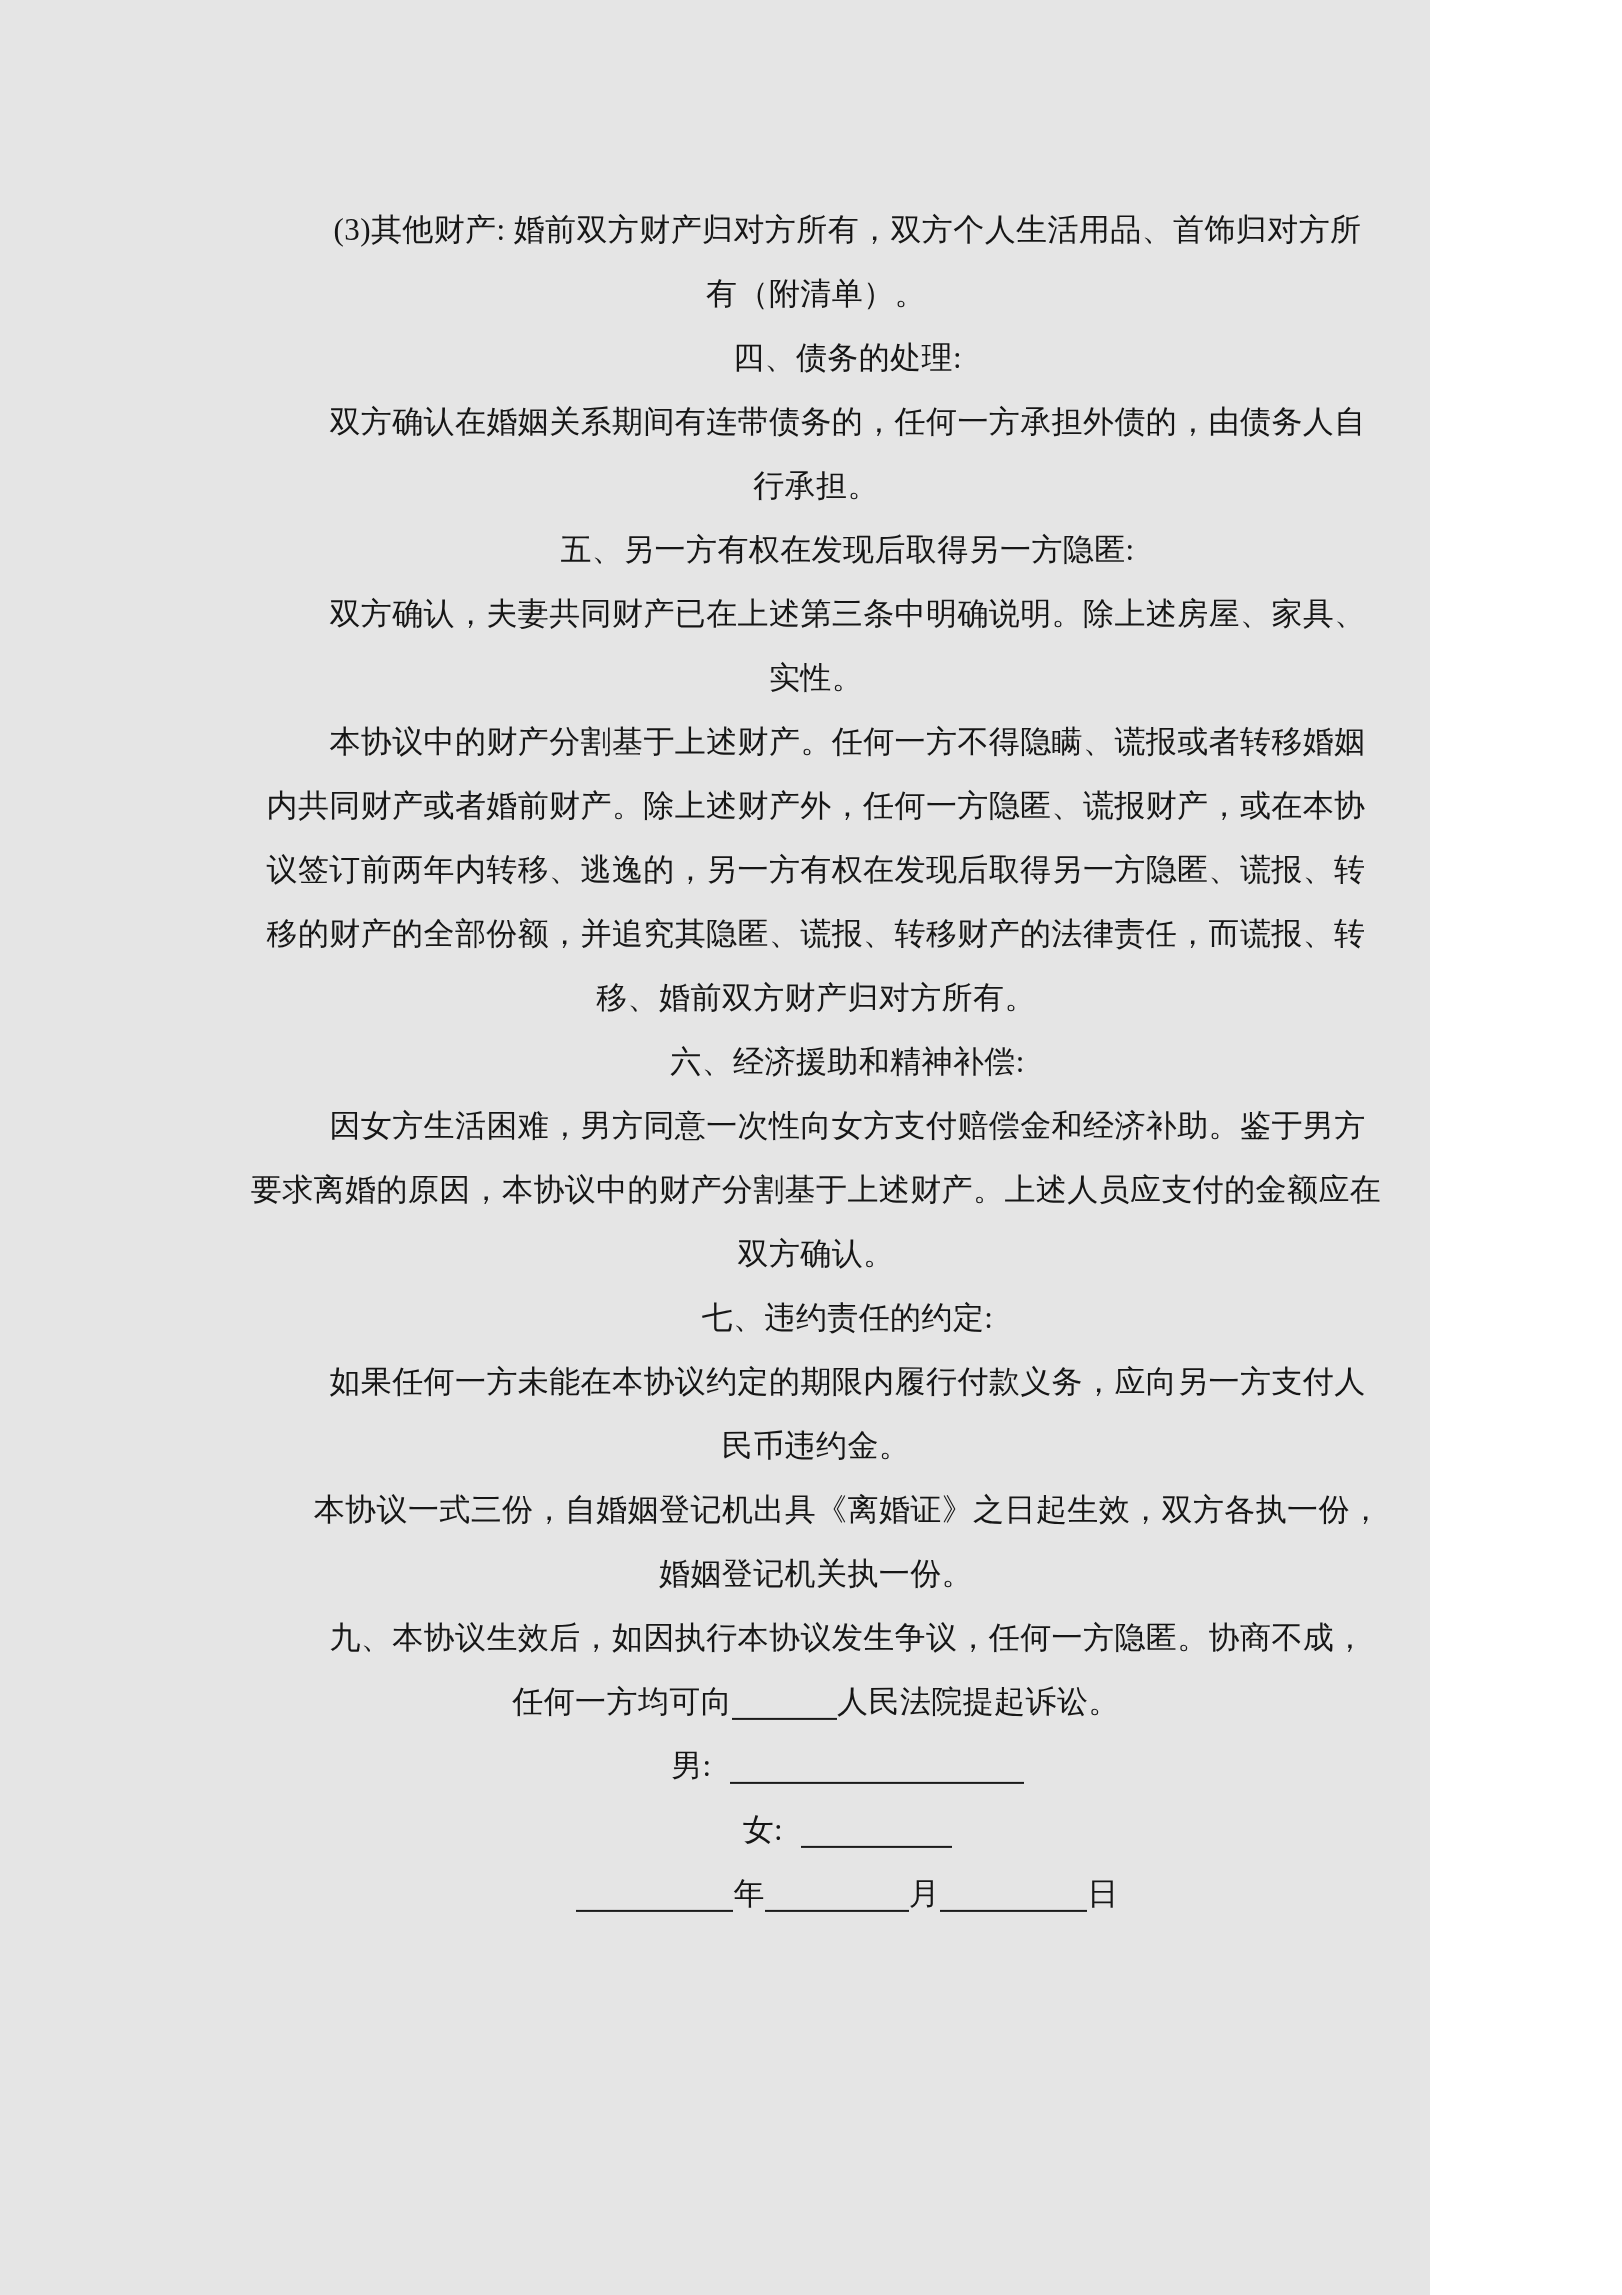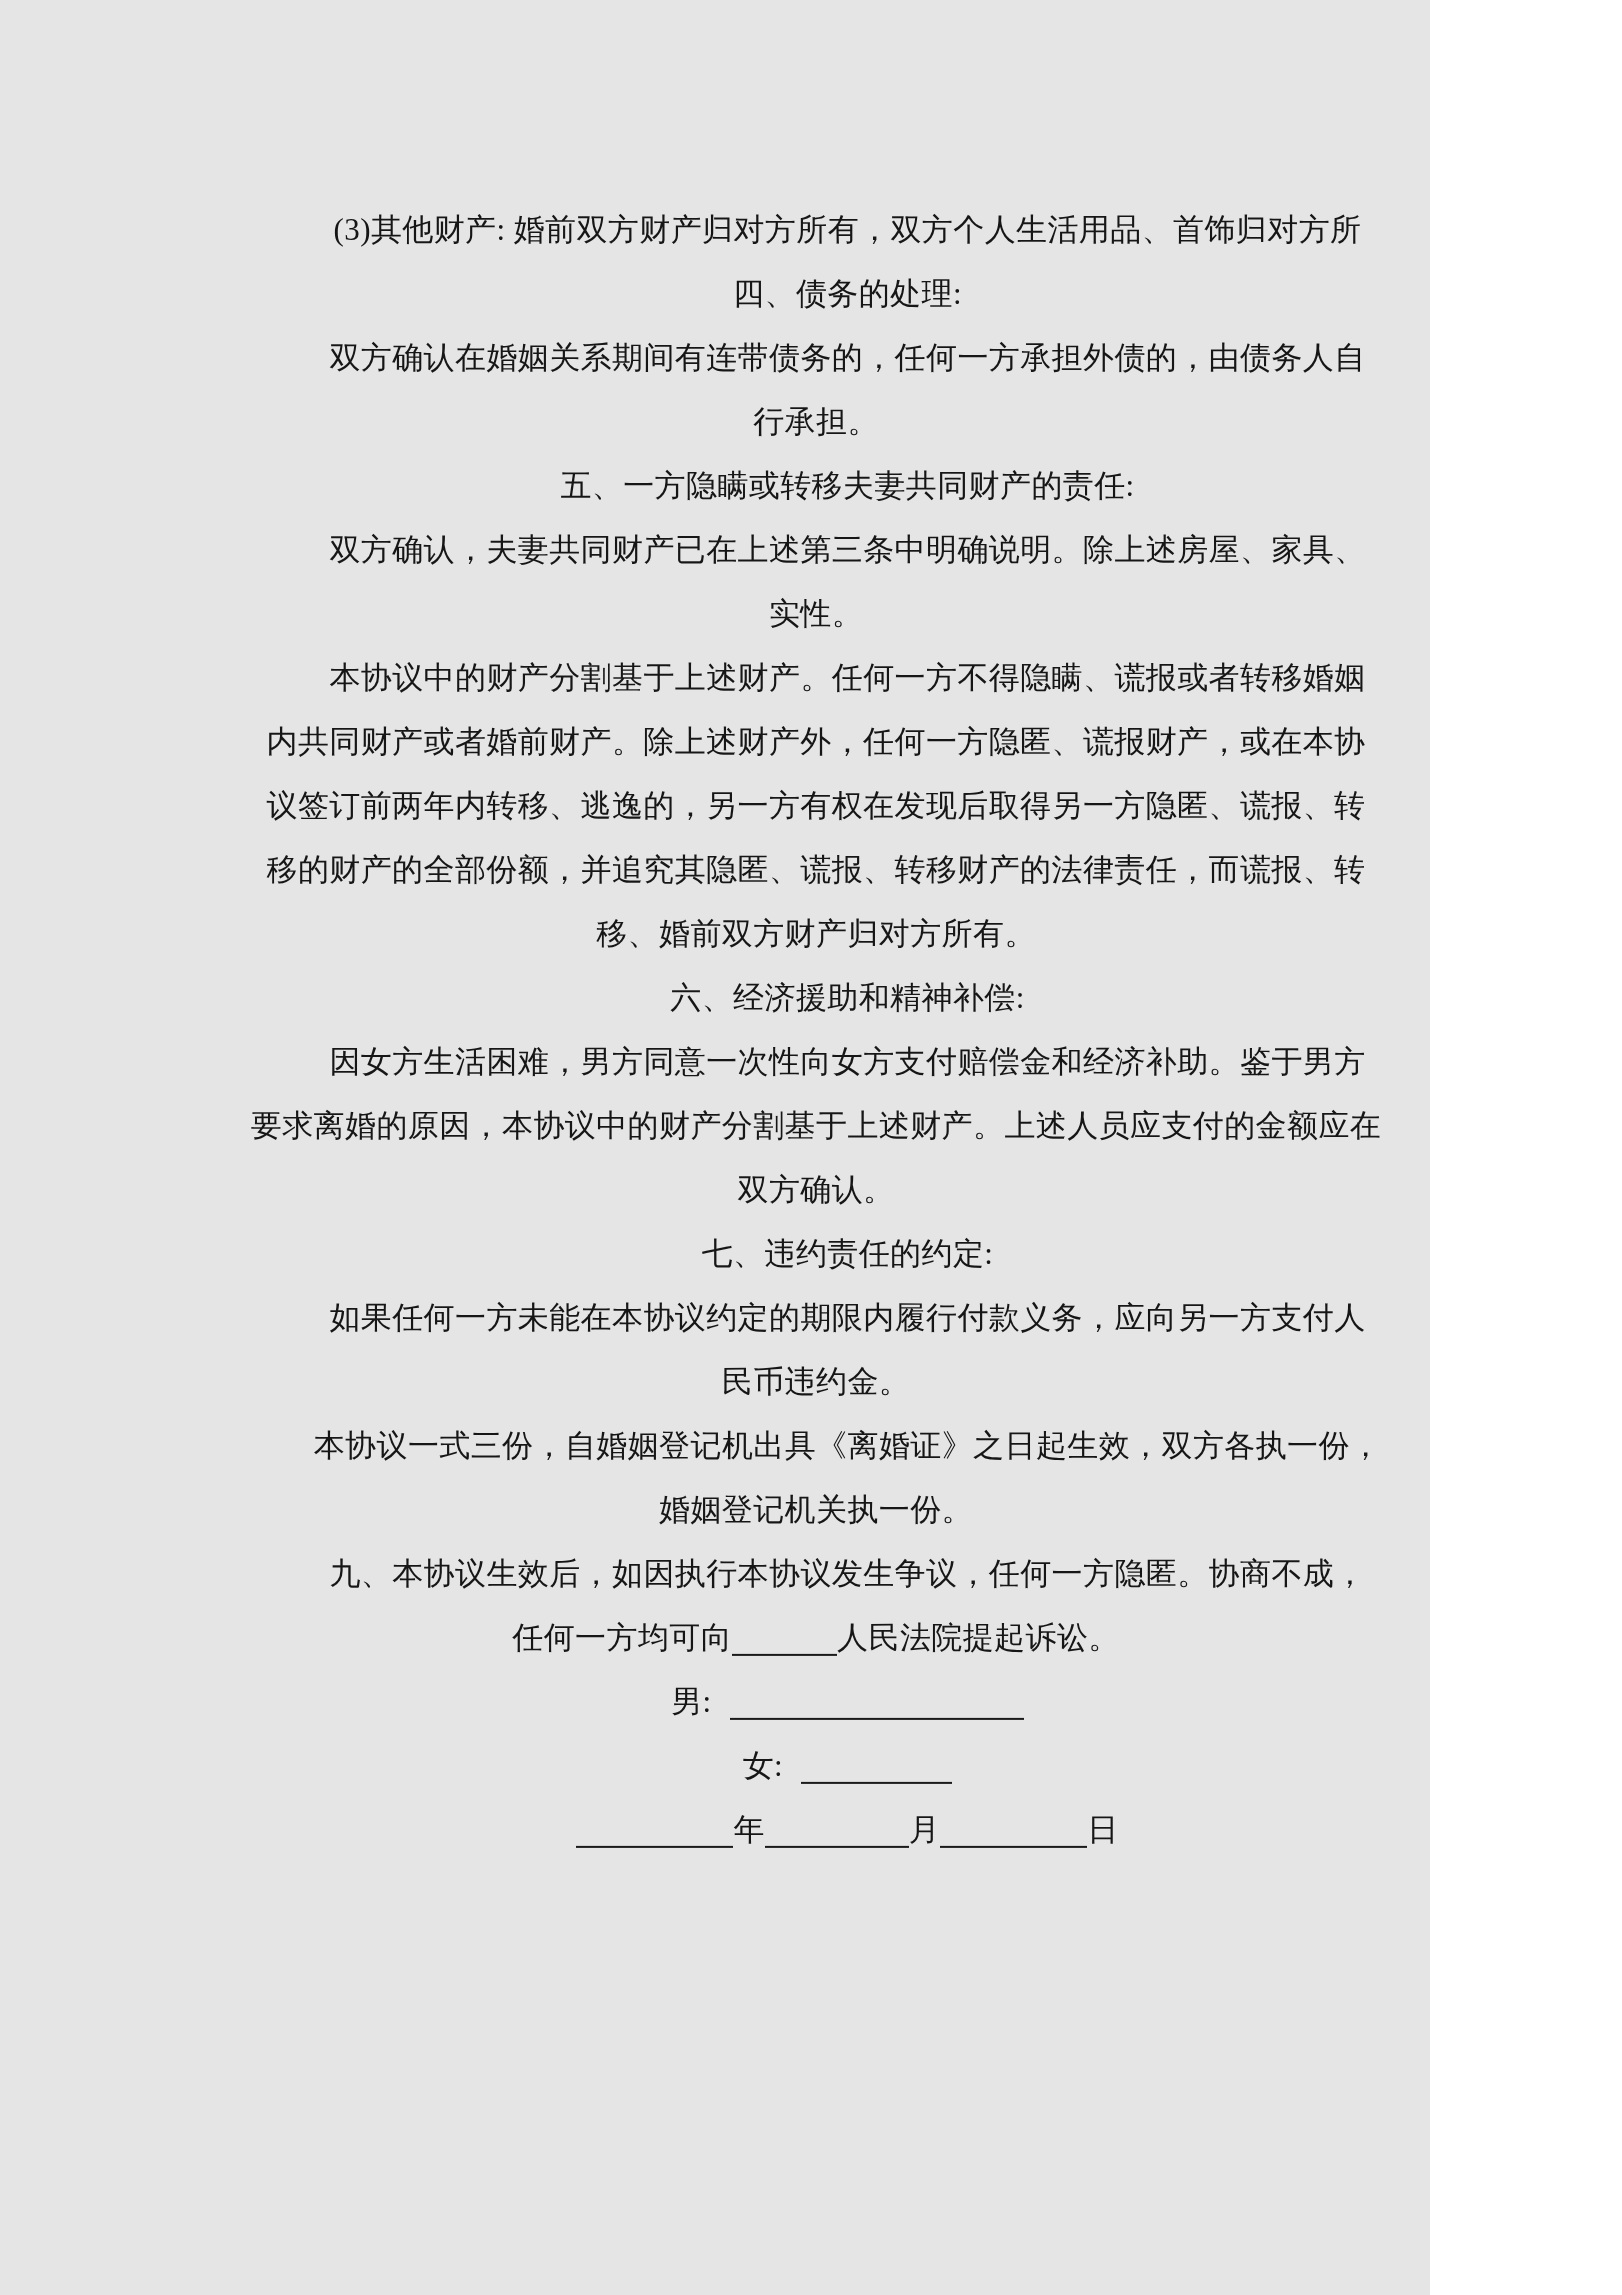--- a/index.html
+++ b/index.html
@@ -41,24 +41,25 @@
     border-bottom: 2.6px solid #1a1a1a;
     transform: translateY(7.9px);
   }
 </style>
 </head>
 <body>
 
 <div class="page">
   <div class="text-block">
       <div class="line indent"><span class="seg">(3)其他财产: 婚前双方财产归对方所有，双方个人生活用品、首饰归对方所</span></div>
+      <div class="line"><span class="seg">有（附清单）。</span></div>
       <div class="line indent"><span class="seg">四、债务的处理:</span></div>
       <div class="line indent"><span class="seg">双方确认在婚姻关系期间有连带债务的，任何一方承担外债的，由债务人自</span></div>
       <div class="line"><span class="seg">行承担。</span></div>
-      <div class="line indent"><span class="seg">五、一方隐瞒或转移夫妻共同财产的责任:</span></div>
+      <div class="line indent"><span class="seg">五、另一方有权在发现后取得另一方隐匿:</span></div>
       <div class="line indent"><span class="seg">双方确认，夫妻共同财产已在上述第三条中明确说明。除上述房屋、家具、</span></div>
       <div class="line"><span class="seg">实性。</span></div>
       <div class="line indent"><span class="seg">本协议中的财产分割基于上述财产。任何一方不得隐瞒、谎报或者转移婚姻</span></div>
       <div class="line"><span class="seg">内共同财产或者婚前财产。除上述财产外，任何一方隐匿、谎报财产，或在本协</span></div>
       <div class="line"><span class="seg">议签订前两年内转移、逃逸的，另一方有权在发现后取得另一方隐匿、谎报、转</span></div>
       <div class="line"><span class="seg">移的财产的全部份额，并追究其隐匿、谎报、转移财产的法律责任，而谎报、转</span></div>
       <div class="line"><span class="seg">移、婚前双方财产归对方所有。</span></div>
       <div class="line indent"><span class="seg">六、经济援助和精神补偿:</span></div>
       <div class="line indent"><span class="seg">因女方生活困难，男方同意一次性向女方支付赔偿金和经济补助。鉴于男方</span></div>
       <div class="line"><span class="seg">要求离婚的原因，本协议中的财产分割基于上述财产。上述人员应支付的金额应在</span></div>

